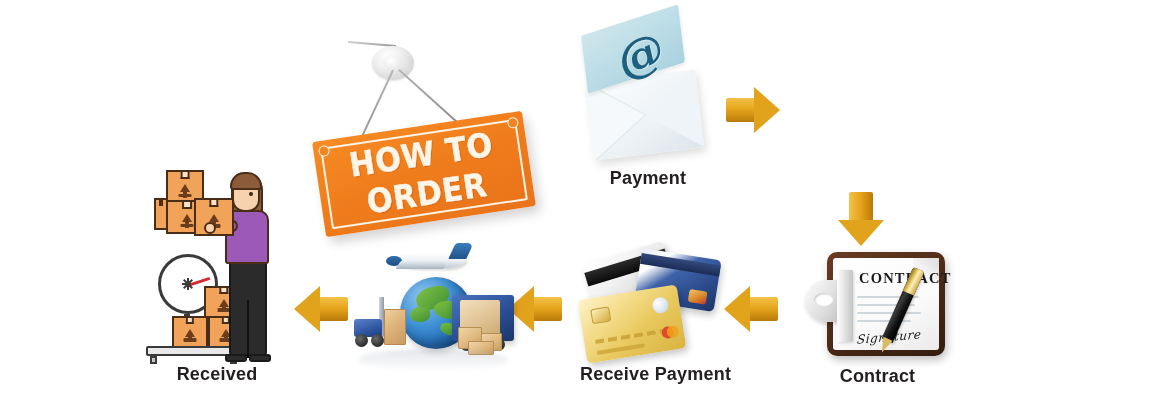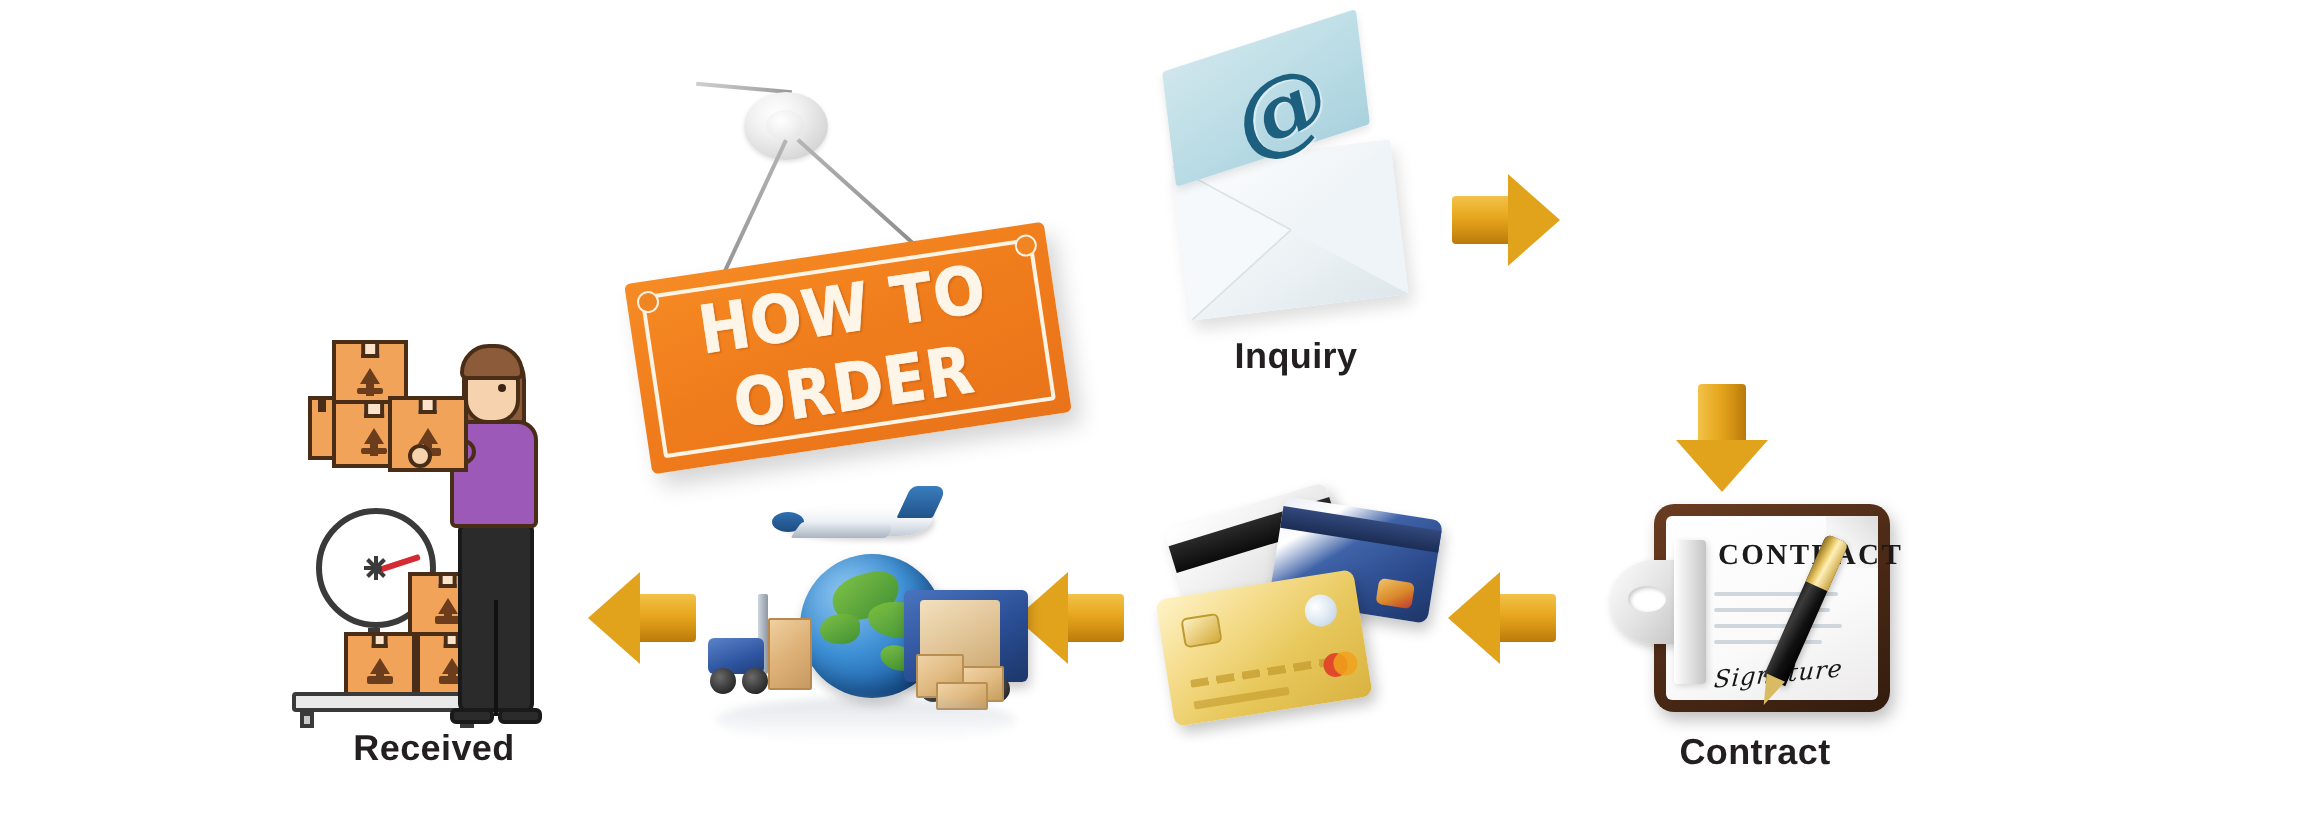--- a/index.html
+++ b/index.html
@@ -804,21 +804,21 @@
   </div>
 
   <div id="node-inquiry" class="node">
     <div class="env-body">
       <div class="env-fold-l"></div>
       <div class="env-fold-r"></div>
     </div>
     <div class="env-flap">
       <div class="env-at">@</div>
     </div>
-    <div class="node-label" style="top:118px;">Inquiry</div>
+    <div class="node-label" style="top:118px;">Payment</div>
   </div>
 
   <div class="arrow arrow-right" style="left:726px; top:87px; width:56px; height:46px;">
     <div class="arw">
       <div class="arw-shaft"></div>
       <div class="arw-head"></div>
     </div>
   </div>
 
 
@@ -870,20 +870,21 @@
     <div class="card card-gold">
       <div class="gchip"></div>
       <div class="ghologram"></div>
       <div class="gnum"></div>
       <div class="gname"></div>
       <div class="gmc">
           <i></i>
           <i></i>
         </div>
     </div>
+    <div class="node-label" style="top:116px;">Receive Payment</div>
   </div>
 
   <div class="arrow arrow-left" style="left:506px; top:286px; width:56px; height:46px;">
     <div class="arw">
       <div class="arw-shaft"></div>
       <div class="arw-head"></div>
     </div>
   </div>
 
   <div id="node-shipping" class="node">

